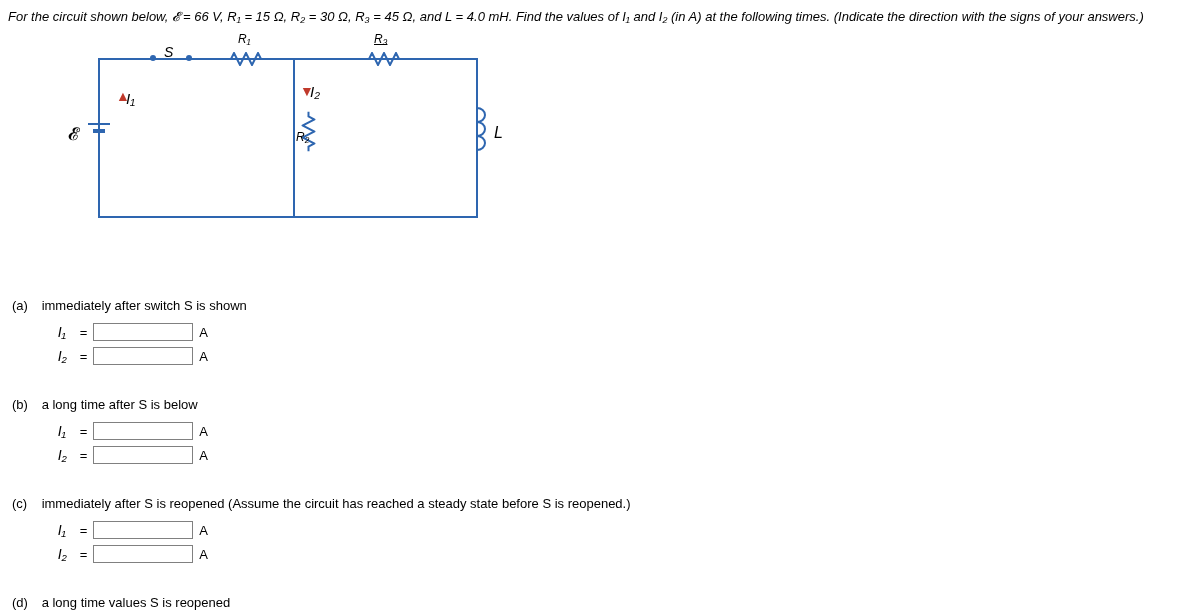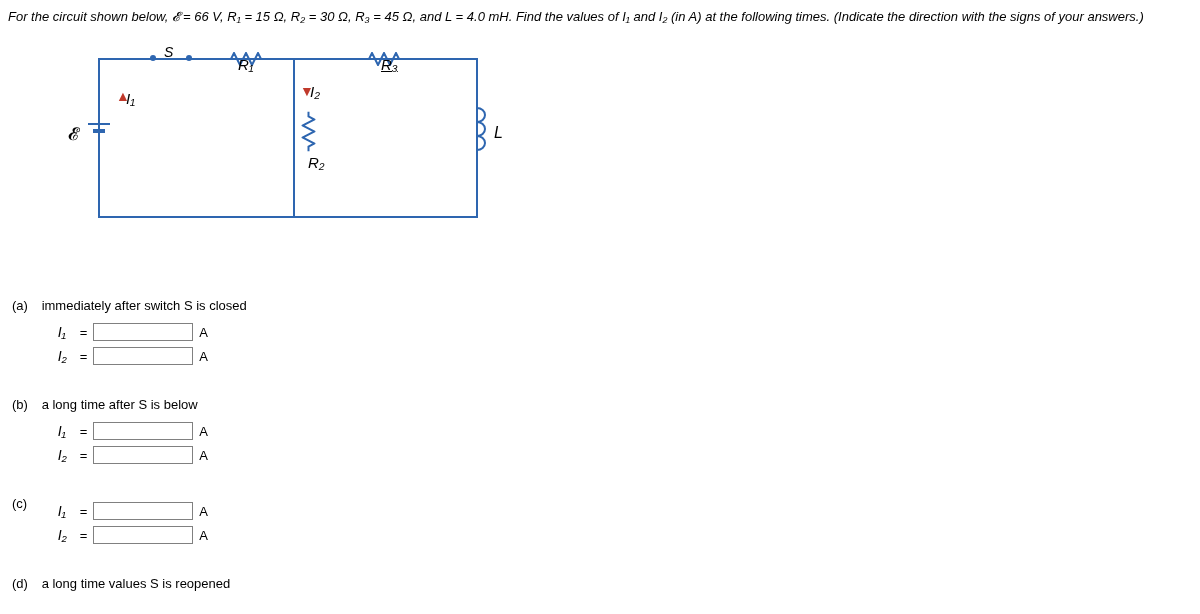--- a/index.html
+++ b/index.html
@@ -50,29 +50,28 @@
       font-size: 14px;
     }
     
     .resistor-icon {
       position: absolute;
       color: #2e66b0;
     }
     .resistor-label {
       position: absolute;
       font-style: italic;
-      font-size: 15px;
-      margin-top: 24px;
+      font-size: 12px;
     }
     .r1-icon { left: 148px; top: 14px; }
     .r1-label { left: 160px; top: -6px; }
     .r2-icon { left: 209px; top: 85px; transform: rotate(90deg); }
-    .r2-label { left: 230px; top: 92px; }
+    .r2-label { left: 218px; top: 92px; }
     .r3-icon { left: 286px; top: 14px; }
-    .r3-label { left: 303px; top: -6px; text-decoration: underline; }
+    .r3-label { left: 296px; top: -6px; text-decoration: underline; }
     .inductor-icon {
       position: absolute;
       left: 384px; top: 62px;
       color: #2e66b0;
       width: 30px;
     }
     .inductor-label {
       position: absolute;
       left: 416px; top: 86px;
       font-style: italic;
@@ -171,21 +170,21 @@
   <div class="i1-label">I₁</div>
   <div class="arrow i2-arrow">▼</div>
   <div class="i2-label">I₂</div>
 </div>
 
 <div class="parts">
 
   <div class="part">
     <span class="part-label">(a)</span>
     <div class="part-content">
-      <div class="part-prompt">immediately after switch S is closed</div>
+      <div class="part-prompt">immediately after switch S is shown</div>
       <div class="answer-row">
         <span class="answer-var">I₁</span>
         <span class="eq">=</span>
         <input class="answer-input" type="text" style="">
         <span class="unit">A</span>
       </div>
       <div class="answer-row">
         <span class="answer-var">I₂</span>
         <span class="eq">=</span>
         <input class="answer-input" type="text" style="">
@@ -209,20 +208,21 @@
         <span class="eq">=</span>
         <input class="answer-input" type="text" style="">
         <span class="unit">A</span>
       </div>
     </div>
   </div>
 
   <div class="part">
     <span class="part-label">(c)</span>
     <div class="part-content">
+      <div class="part-prompt">immediately after S is reopened (Assume the circuit has reached a steady state before S is reopened.)</div>
       <div class="answer-row">
         <span class="answer-var">I₁</span>
         <span class="eq">=</span>
         <input class="answer-input" type="text" style="">
         <span class="unit">A</span>
       </div>
       <div class="answer-row">
         <span class="answer-var">I₂</span>
         <span class="eq">=</span>
         <input class="answer-input" type="text" style="">

